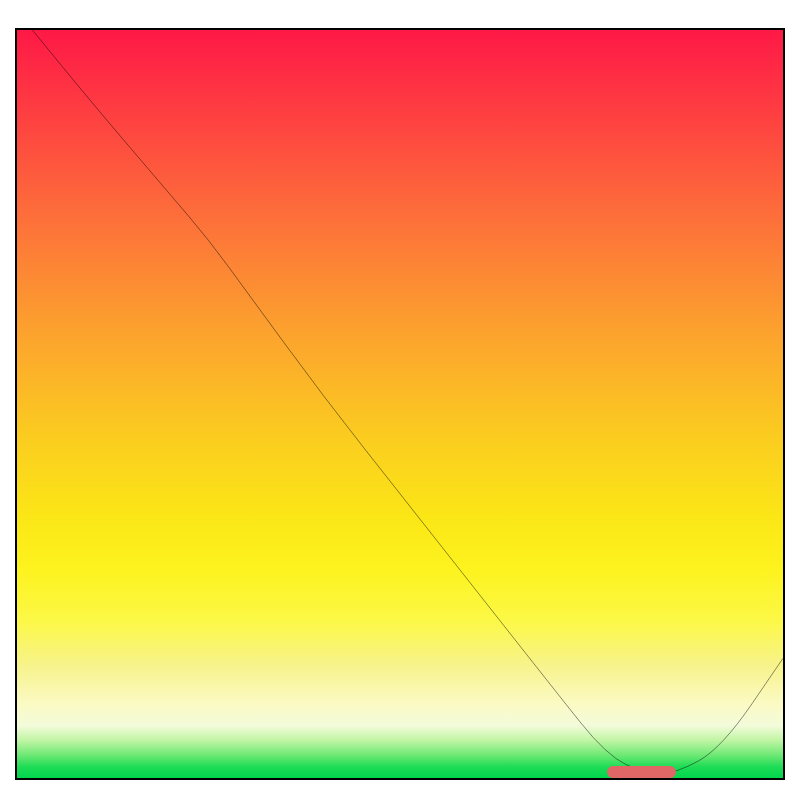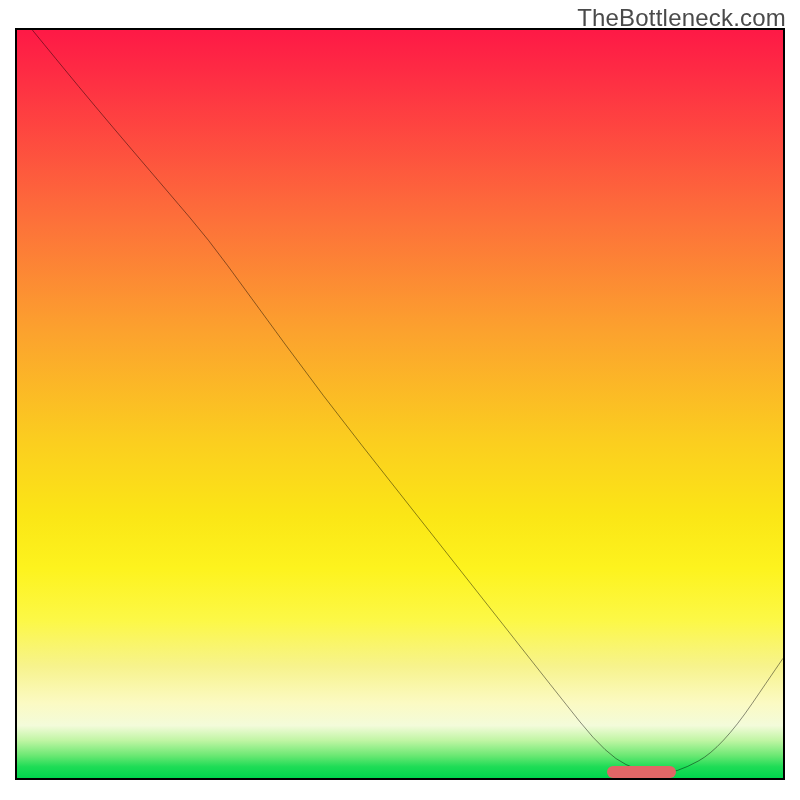--- a/index.html
+++ b/index.html
@@ -70,21 +70,20 @@
     height: 12px;
     background: #e16666;
     border-radius: 6px;
   }
 </style>
 </head>
 <body>
 
 <div class="wrap">
 
-  <div class="watermark">TheBottleneck.com</div>
 
   <div class="plot">
     <div class="gradient"></div>
 
     <svg class="curve" viewBox="0 0 100 100" preserveAspectRatio="none">
       <path d="M 2 0 Q 2 0 6 5 Q 10 10 15 16 Q 20 22 22.5 25 Q 25 28 27.5 31.5 Q 30 35 35 42 Q 40 49 45 55.5 Q 50 62 55 68.5 Q 60 75 65 81.5 Q 70 88 73.5 92.5 Q 77 97 79.5 98.2 Q 82 99.4 84 99.4 Q 86 99.4 89 97.7 Q 92 96 96 90 T 100 84" fill="none" stroke="#000000" stroke-width="0.45" vector-effect="non-scaling-stroke" stroke-linejoin="round"></path>
     </svg>
 
     <div class="marker" style="left: 77%; width: 9%; bottom: 0.8%; transform: translateY(50%); background: rgb(225, 102, 102);"></div>
   </div>

